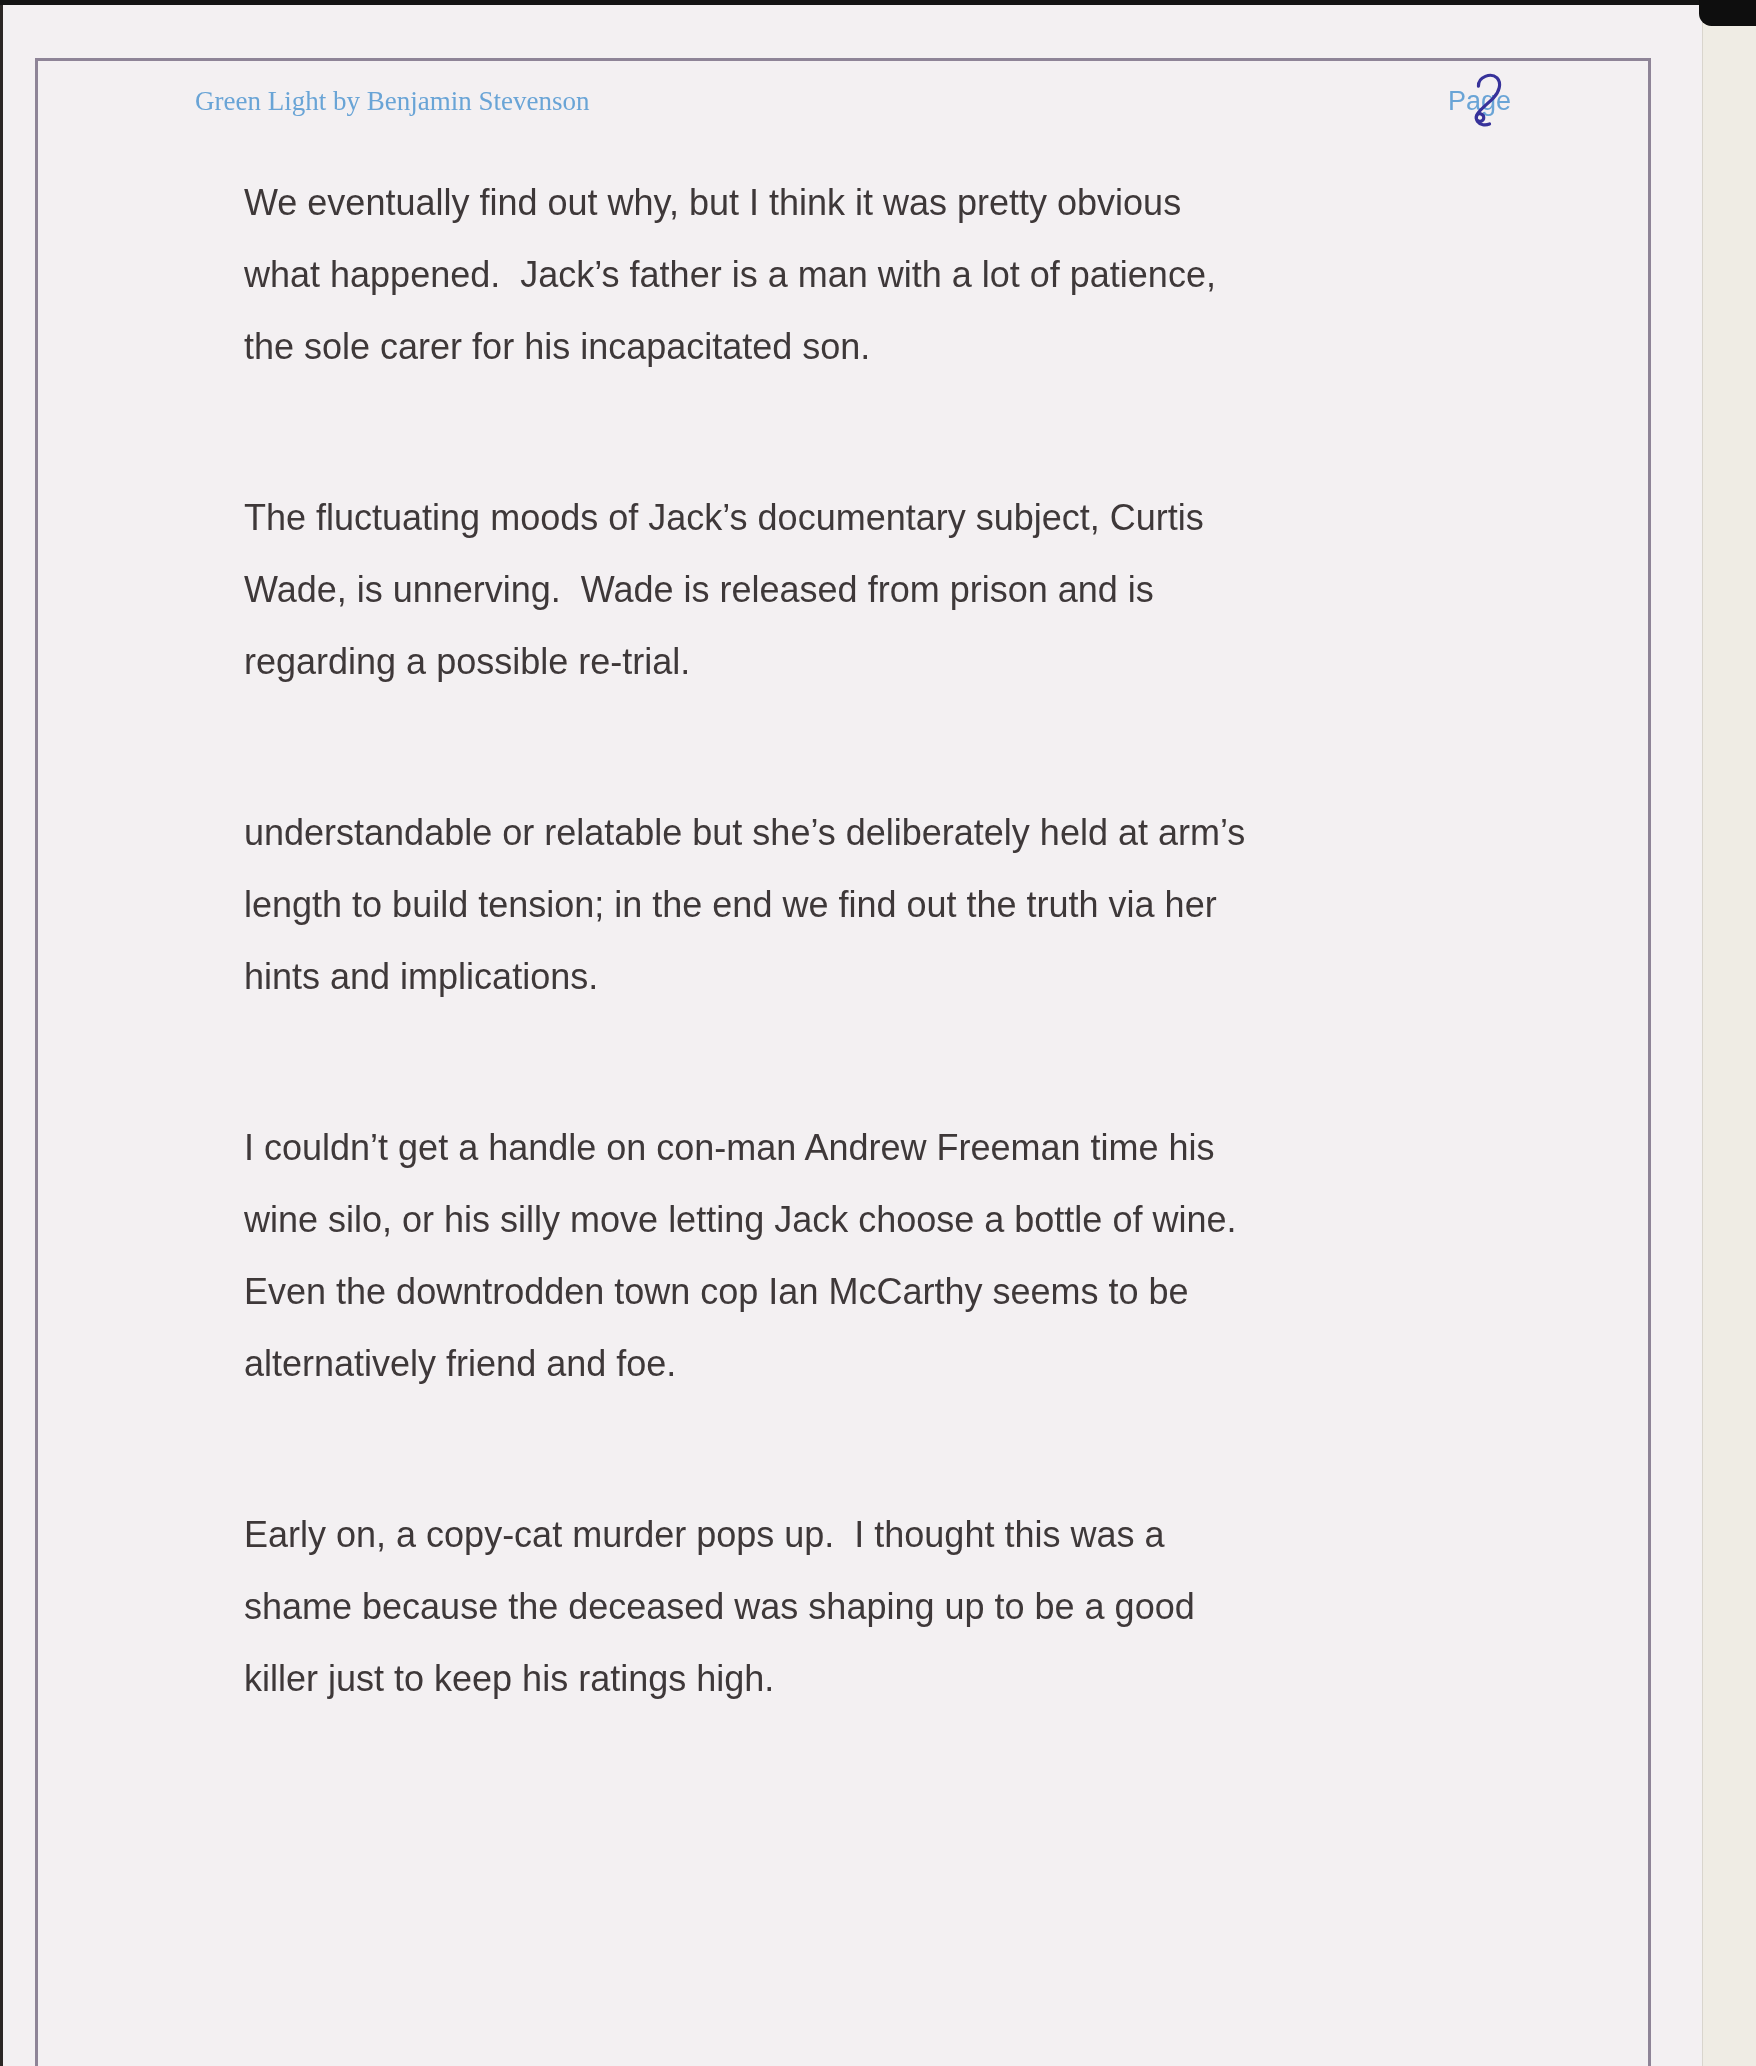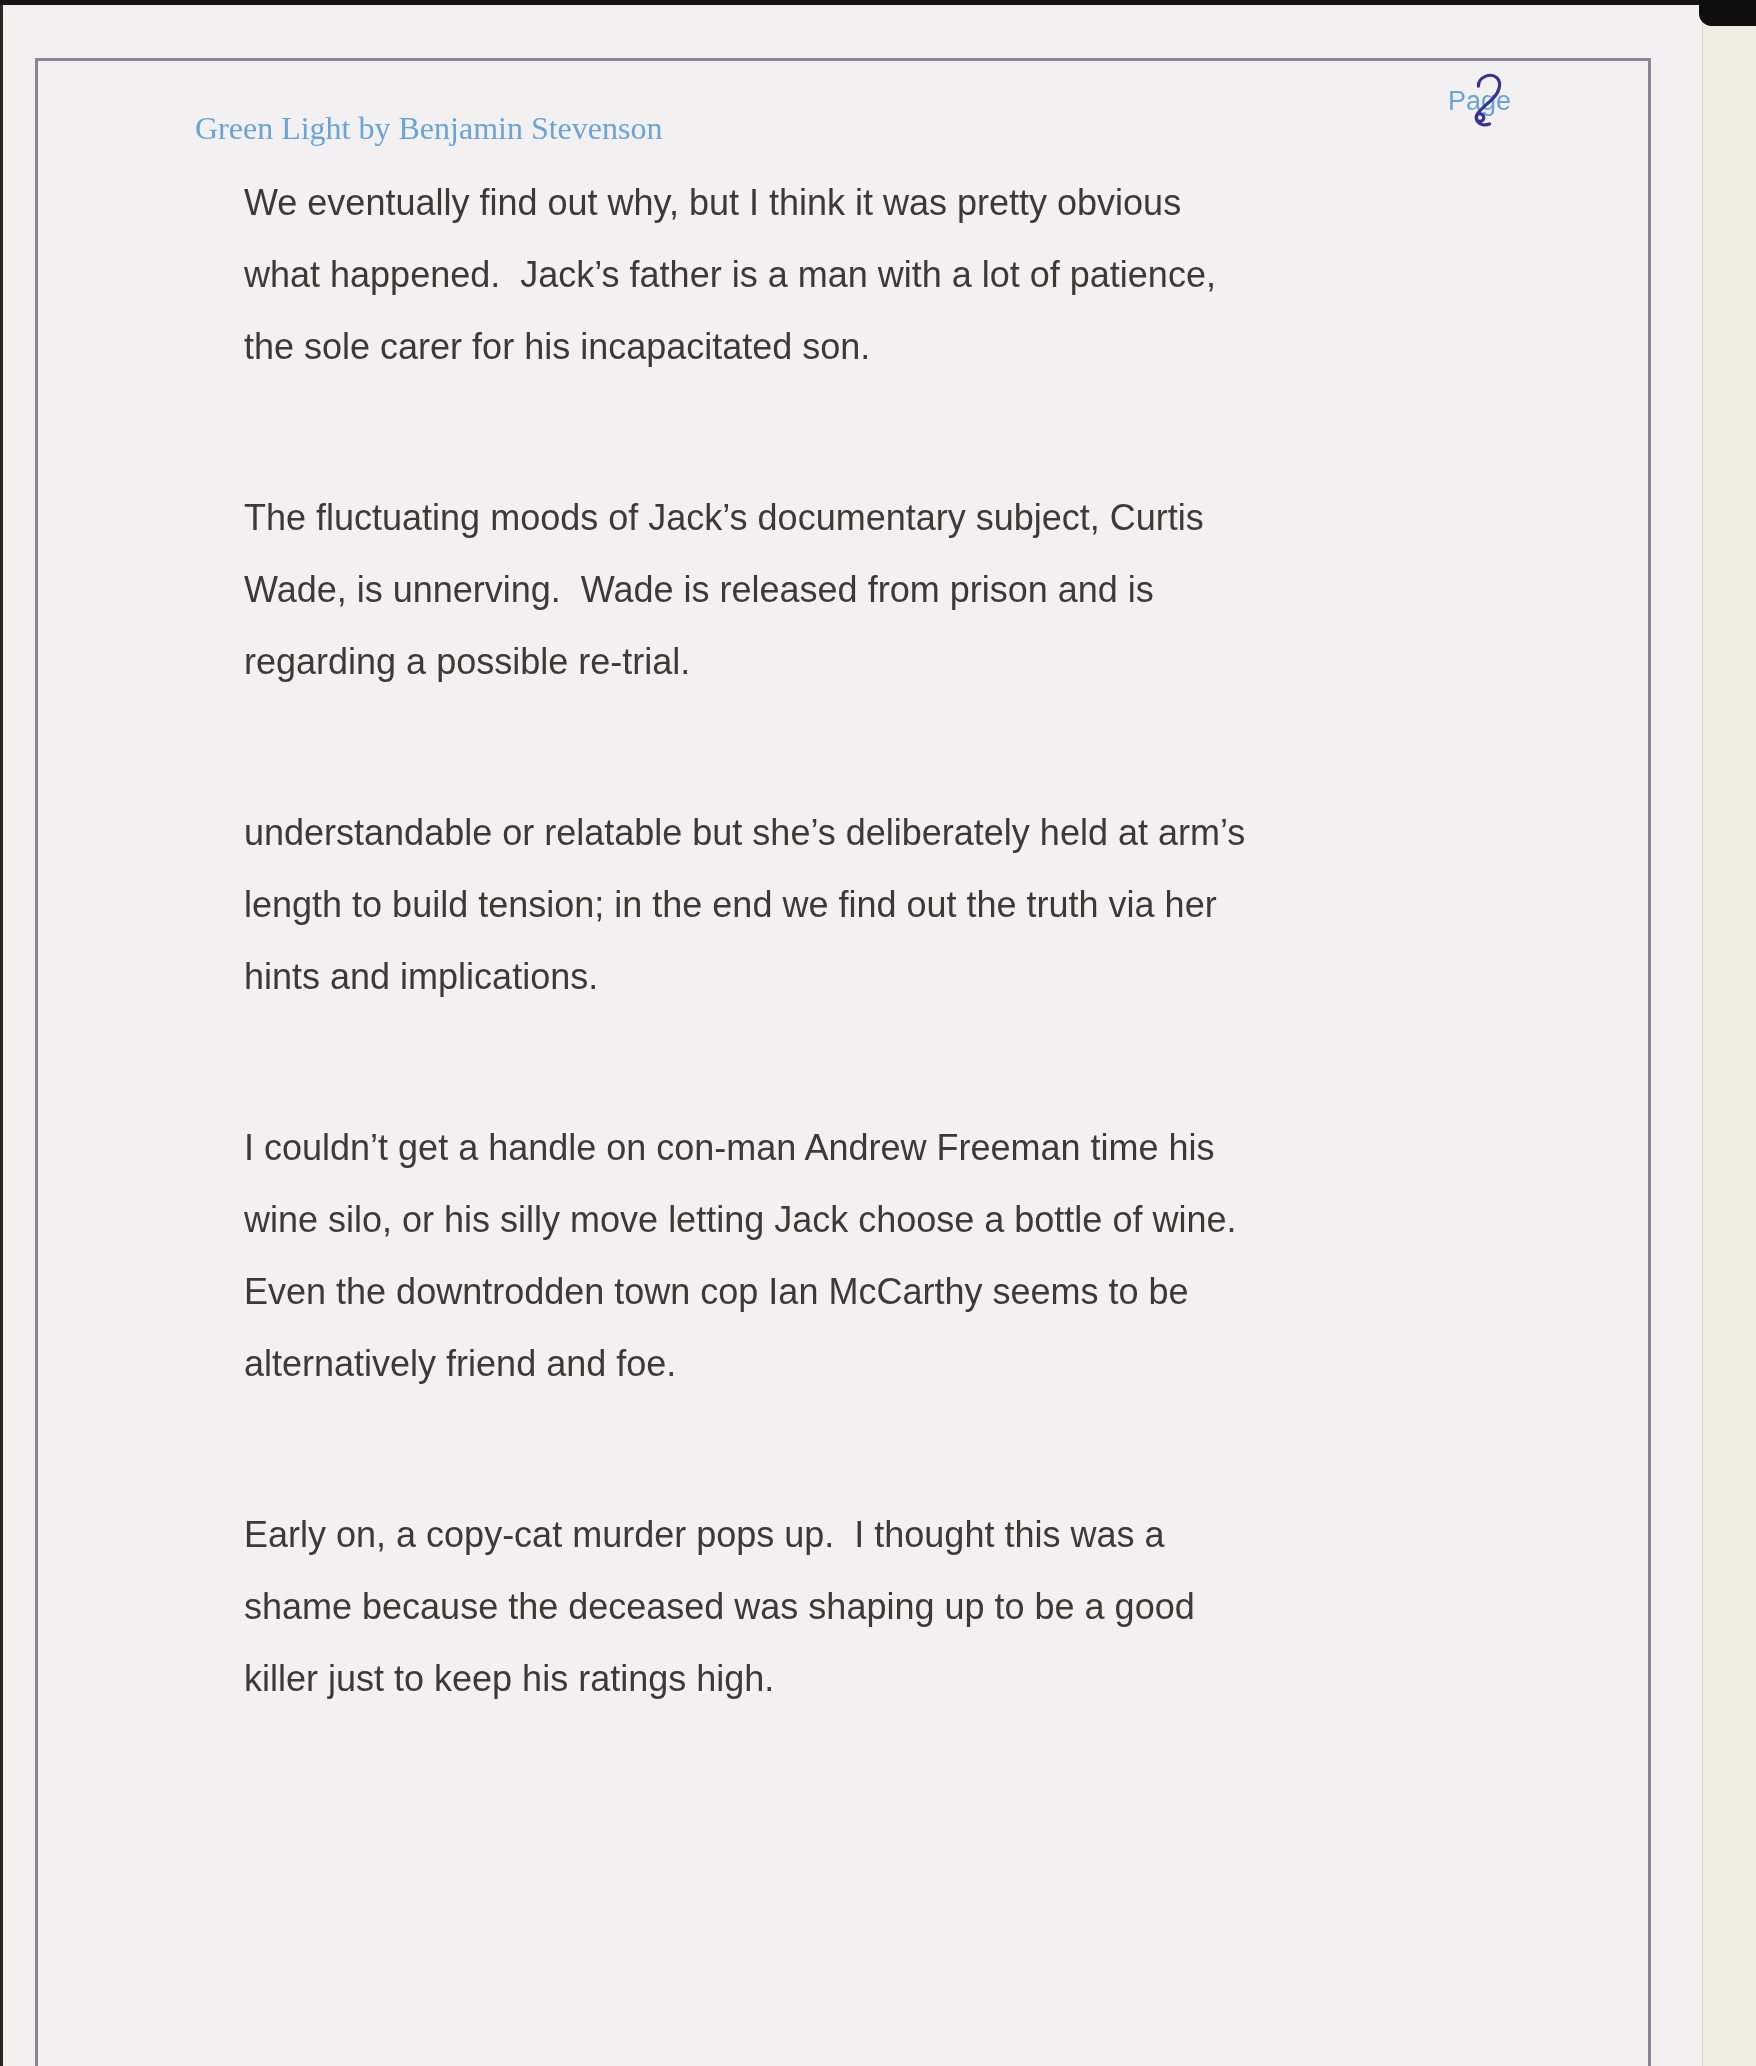--- a/index.html
+++ b/index.html
@@ -64,25 +64,24 @@
     width: 1610px;  
     height: 2291px; 
     border: 3.7px solid #8e8497;
     z-index: 1;
   }
   
   .header-title {
     position: absolute;
     left: 195px; top: 86px;
     font-family: "Liberation Serif", serif;
-    font-size: 32px;
+    font-size: 27px;
     color: #69a4d6;
     white-space: pre;
     z-index: 2;
-    margin-top: 24px;
   }
   .page-label {
     position: absolute;
     left: 1404px; top: 86px;
     font-family: Liberation Sans, sans-serif;
     font-size: 27px;
     color: #69a4d6;
     white-space: pre;
     z-index: 2;
     margin-left: 44px;

